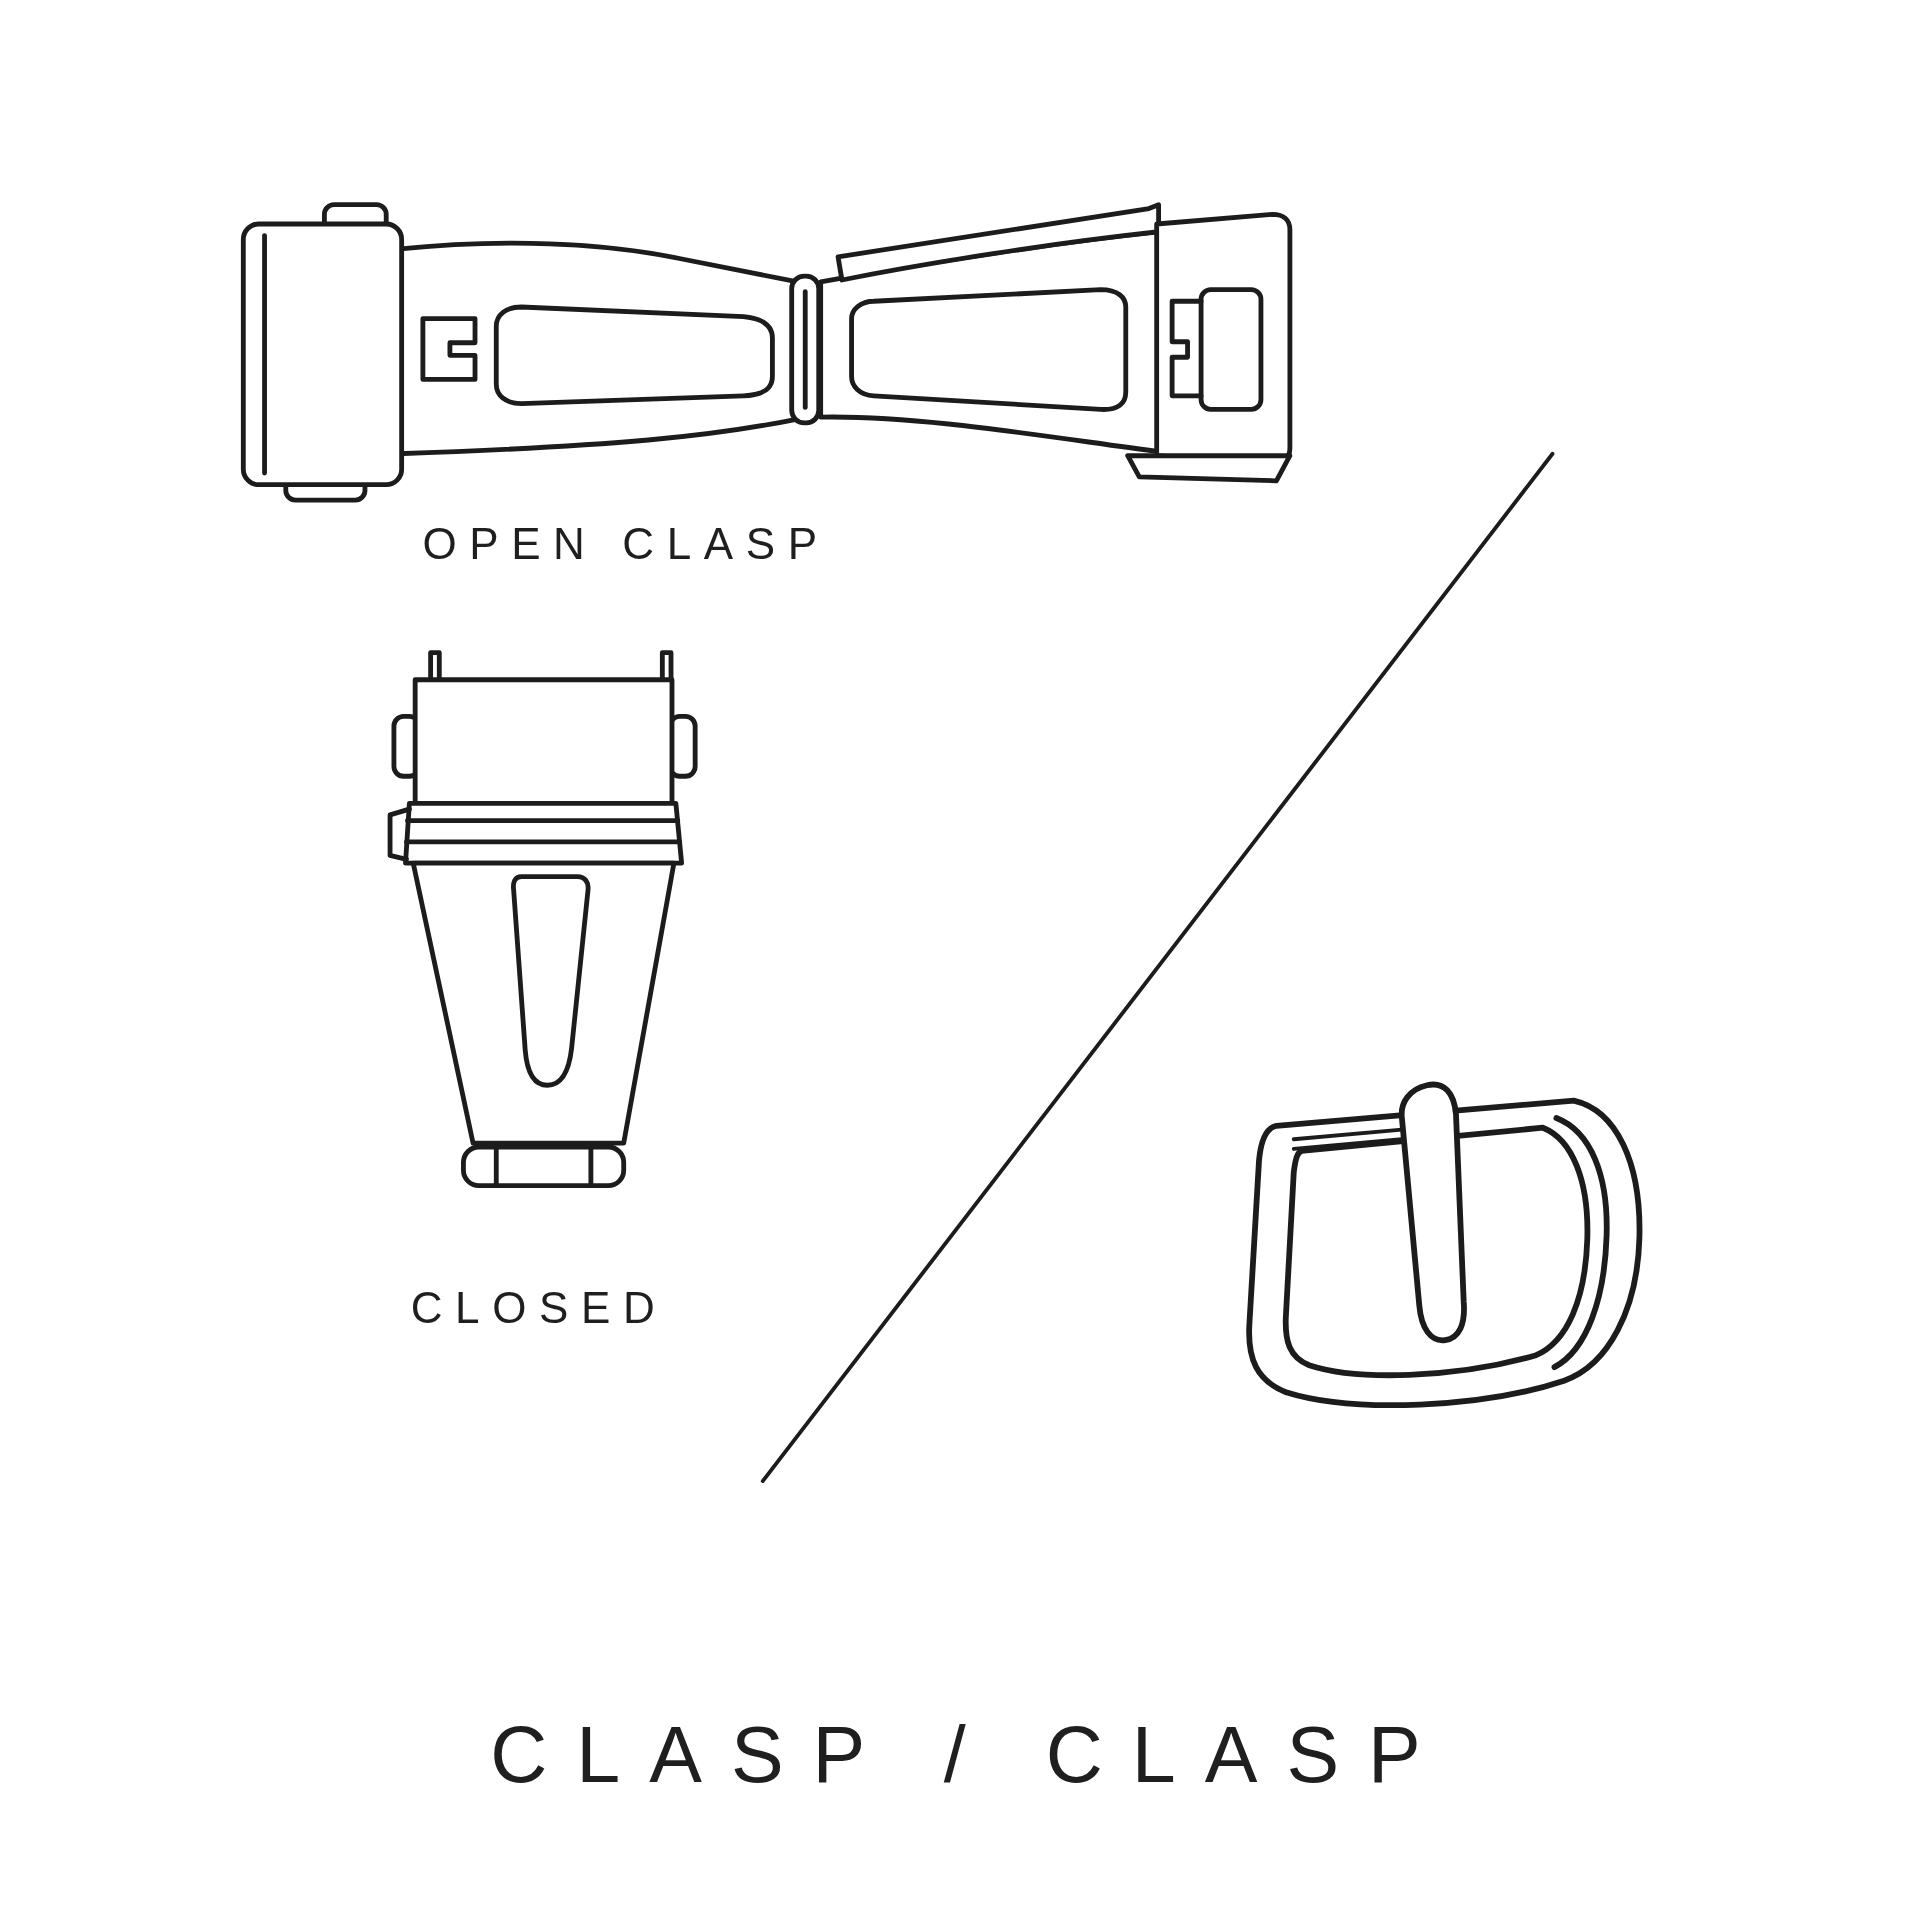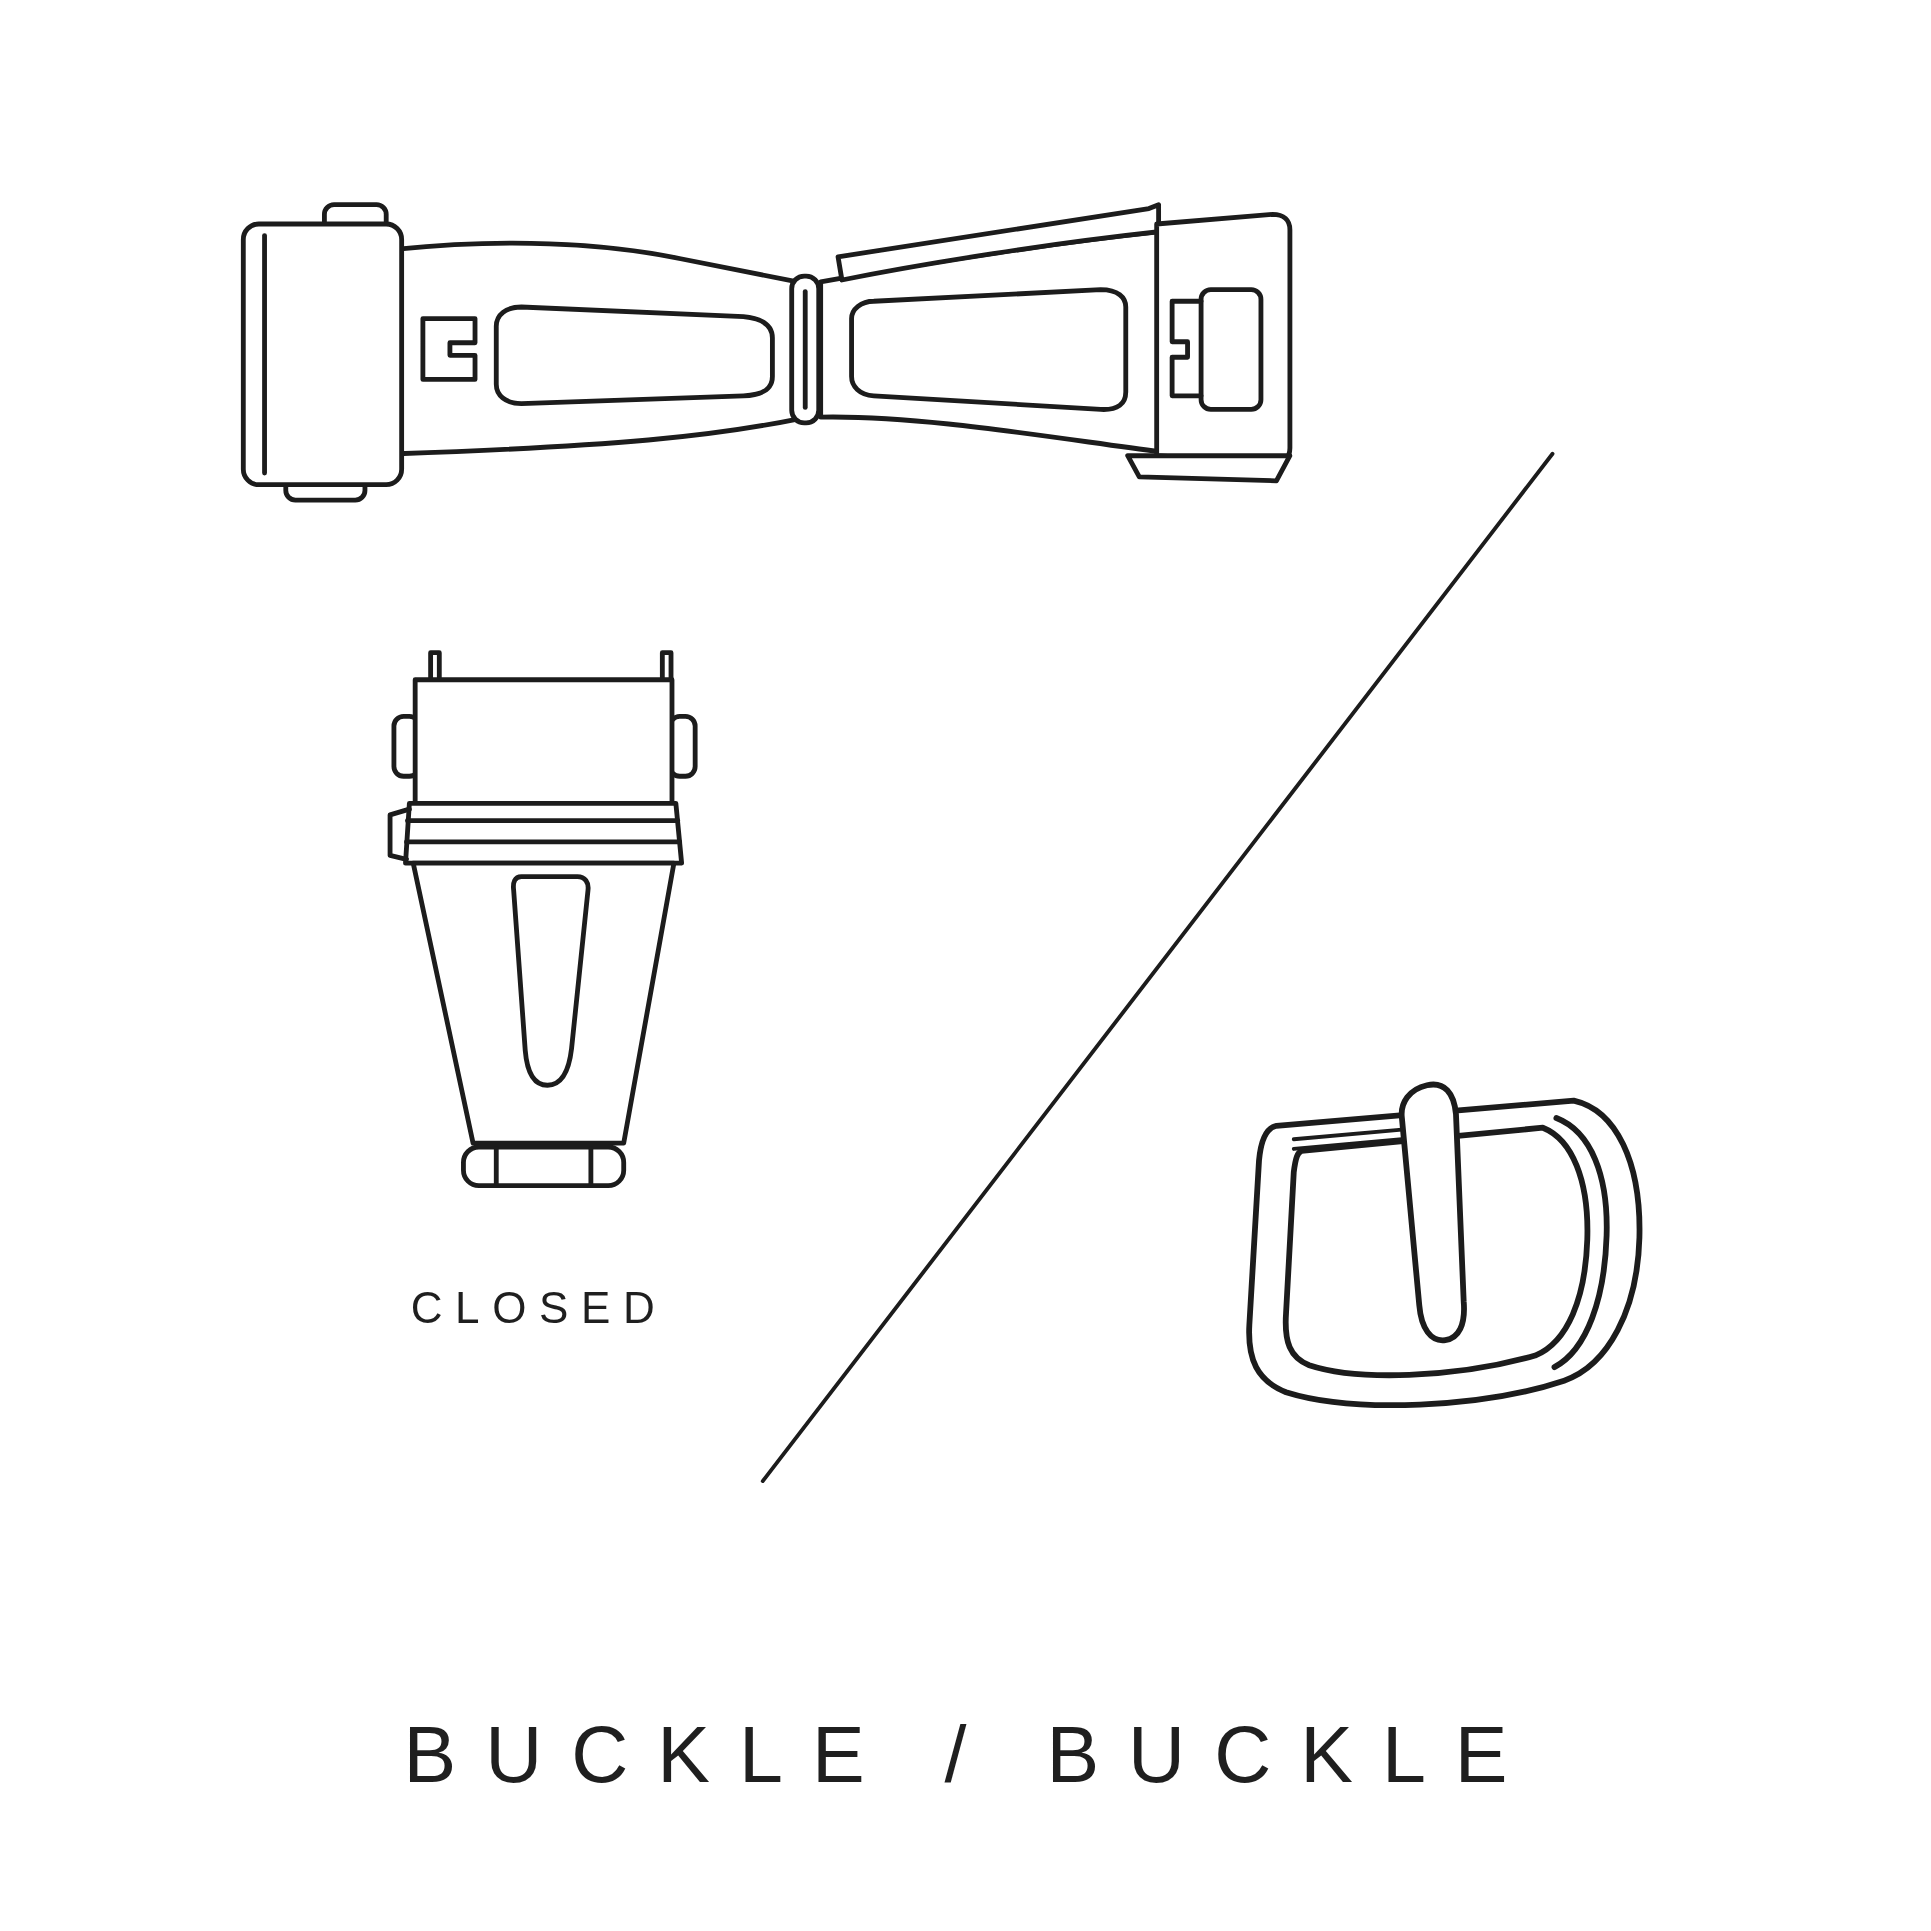--- a/index.html
+++ b/index.html
@@ -116,19 +116,20 @@
 
       <line x1="1340" y1="1180" x2="1452" y2="1170" fill="none" stroke-width="4"></line>
       <line x1="1340" y1="1190" x2="1452" y2="1180" fill="none" stroke-width="4"></line>
 
       <circle cx="1486" cy="1172" r="17"></circle>
 
       <path d="M1478,1124 C 1460,1128 1450,1142 1452,1158 L 1470,1352 C 1472,1376 1482,1390 1497,1388 C 1511,1386 1518,1372 1516,1348 L 1508,1154 C 1506,1132 1496,1120 1478,1124 Z"></path>
     </g>
   </svg>
 
+  <div class="caption caption-open">OPEN CLASP</div>
 
   <div class="caption caption-closed">CLOSED</div>
 
-  <div class="diagram-title">BUCKLE / BUCKLE</div>
+  <div class="diagram-title">CLASP / CLASP</div>
 
 </div>
 
 
 </body></html>

